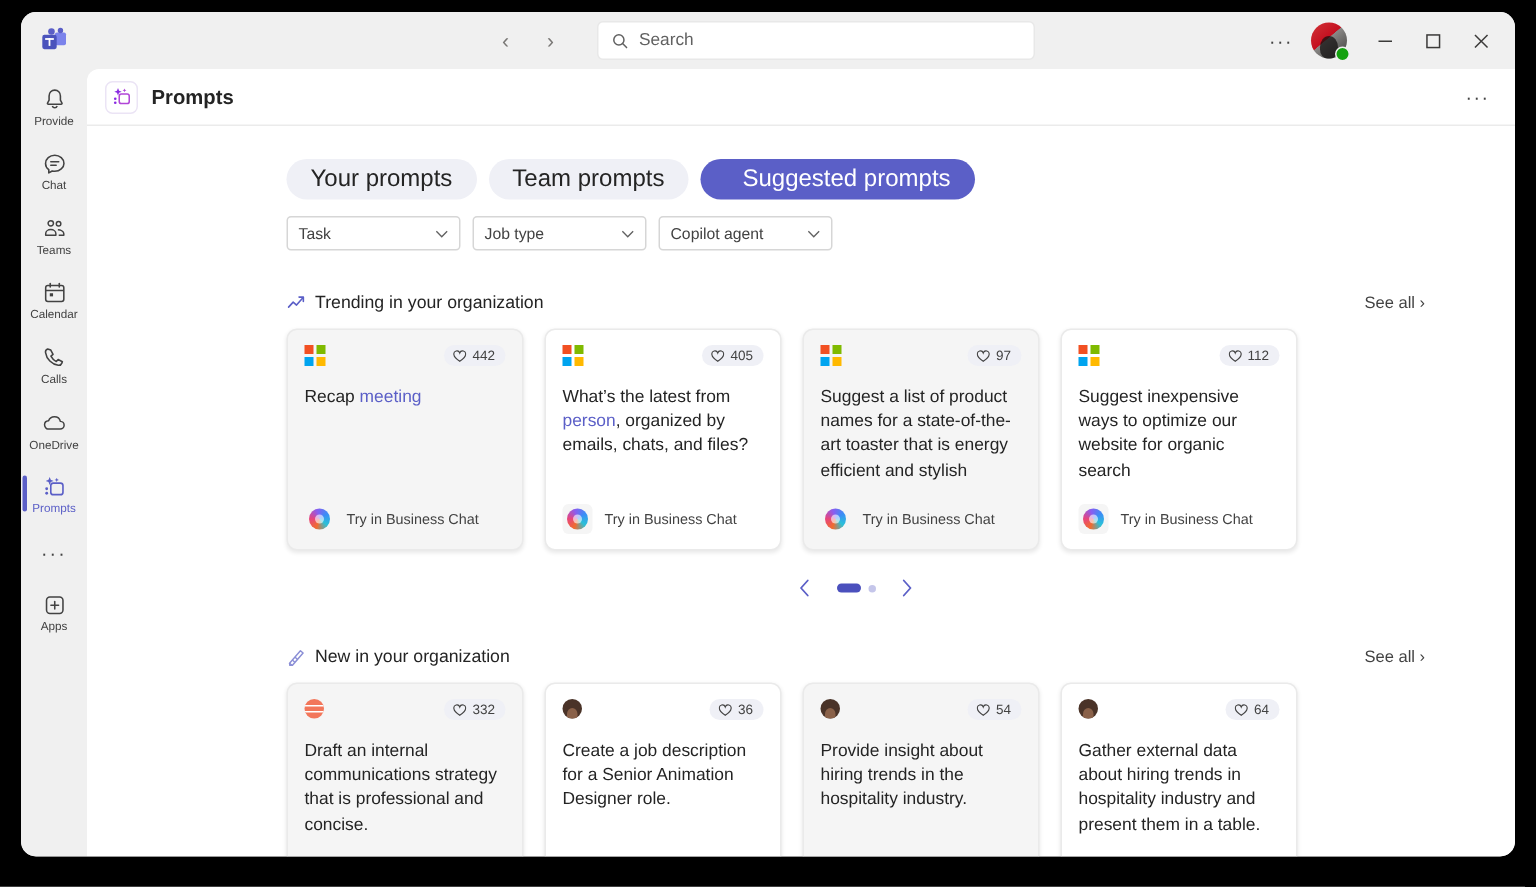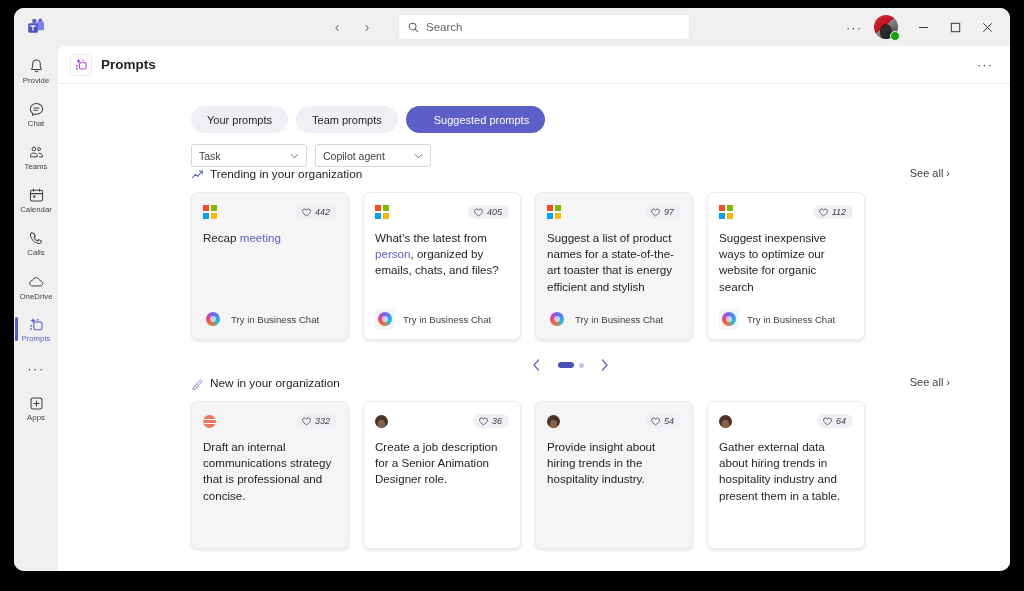--- a/index.html
+++ b/index.html
@@ -129,41 +129,41 @@
   }
 
   .scroll-area { flex: 1; overflow: hidden; padding: 0 0 0 0; }
   .inner { padding: 22px 60px 0 133px; }
 
   
   .tabs { display: flex; gap: 8px; }
   .tab {
     height: 27px; padding: 0 16px; border-radius: 14px;
     background: #eff0f6; color: #242424;
-    font-size: 11px; display: flex; align-items: center;
+    font-size: 16px; display: flex; align-items: center;
     cursor: pointer; white-space: nowrap;
   }
   .tab.active { background: #5b5fc7; color: #ffffff; padding-left: 28px; }
 
   
   .filters { display: flex; gap: 8px; margin-top: 11px; }
   .filter {
     width: 116px; height: 23px;
     border: 1px solid #d6d6d6; border-radius: 3px;
     background: #fff; display: flex; align-items: center;
     padding: 0 7px; cursor: pointer;
     justify-content: space-between;
   }
   .filter .fl { font-size: 10.5px; color: #424242; }
   .chev { color: #616161; }
 
   
   .section-head {
-    display: flex; align-items: flex-start; justify-content: space-between;
-    margin-bottom: 11px;
+    display: flex; align-items: flex-end; justify-content: space-between;
+    margin-top: 27px; margin-bottom: 11px;
   }
   .sh-left { display: flex; align-items: center; gap: 6px; }
   .sh-title { font-size: 11.8px; color: #242424; }
   .see-all {
     display: flex; align-items: center; gap: 3px;
     font-size: 11px; color: #424242; cursor: pointer;
   }
 
   
   .cards { display: flex; gap: 14px; }
@@ -171,21 +171,21 @@
     width: 158px; height: 148px;
     background: #ffffff;
     border: 1px solid #eaeaea;
     border-radius: 7px;
     box-shadow: 0 1.2px 3px rgba(0,0,0,.09);
     padding: 10px 11px 9px 11px;
     display: flex; flex-direction: column;
     cursor: pointer; position: relative;
   }
   .card.hovered { background: #f5f5f5; }
-  .card-top { display: flex; align-items: center; justify-content: space-between; height: 18px; font-style: italic; }
+  .card-top { display: flex; align-items: flex-start; justify-content: space-between; height: 18px; }
   .likes {
     display: flex; align-items: center; gap: 4px;
     background: #eff0f6; border-radius: 9px;
     padding: 2px 7px 2px 6px;
   }
   .likes .n { font-size: 9px; color: #424242; }
   .card-text {
     margin-top: 9px;
     font-size: 11.6px; line-height: 16.2px;
     color: #242424; flex: 1;
@@ -402,20 +402,26 @@
           </div>
 
           <div class="filters">
             <div class="filter">
               <span class="fl">Task</span>
               <svg class="chev" width="9" height="6" viewBox="0 0 10 6">
                   <path d="M1 1l4 4 4-4" fill="none" stroke="#616161" stroke-width="1"></path>
                 </svg>
             </div>
             <div class="filter">
+              <span class="fl">Job type</span>
+              <svg class="chev" width="9" height="6" viewBox="0 0 10 6">
+                  <path d="M1 1l4 4 4-4" fill="none" stroke="#616161" stroke-width="1"></path>
+                </svg>
+            </div>
+            <div class="filter">
               <span class="fl">Copilot agent</span>
               <svg class="chev" width="9" height="6" viewBox="0 0 10 6">
                   <path d="M1 1l4 4 4-4" fill="none" stroke="#616161" stroke-width="1"></path>
                 </svg>
             </div>
           </div>
 
           <div class="section-head">
             <div class="sh-left">
               <svg width="13" height="13" viewBox="0 0 14 14">

